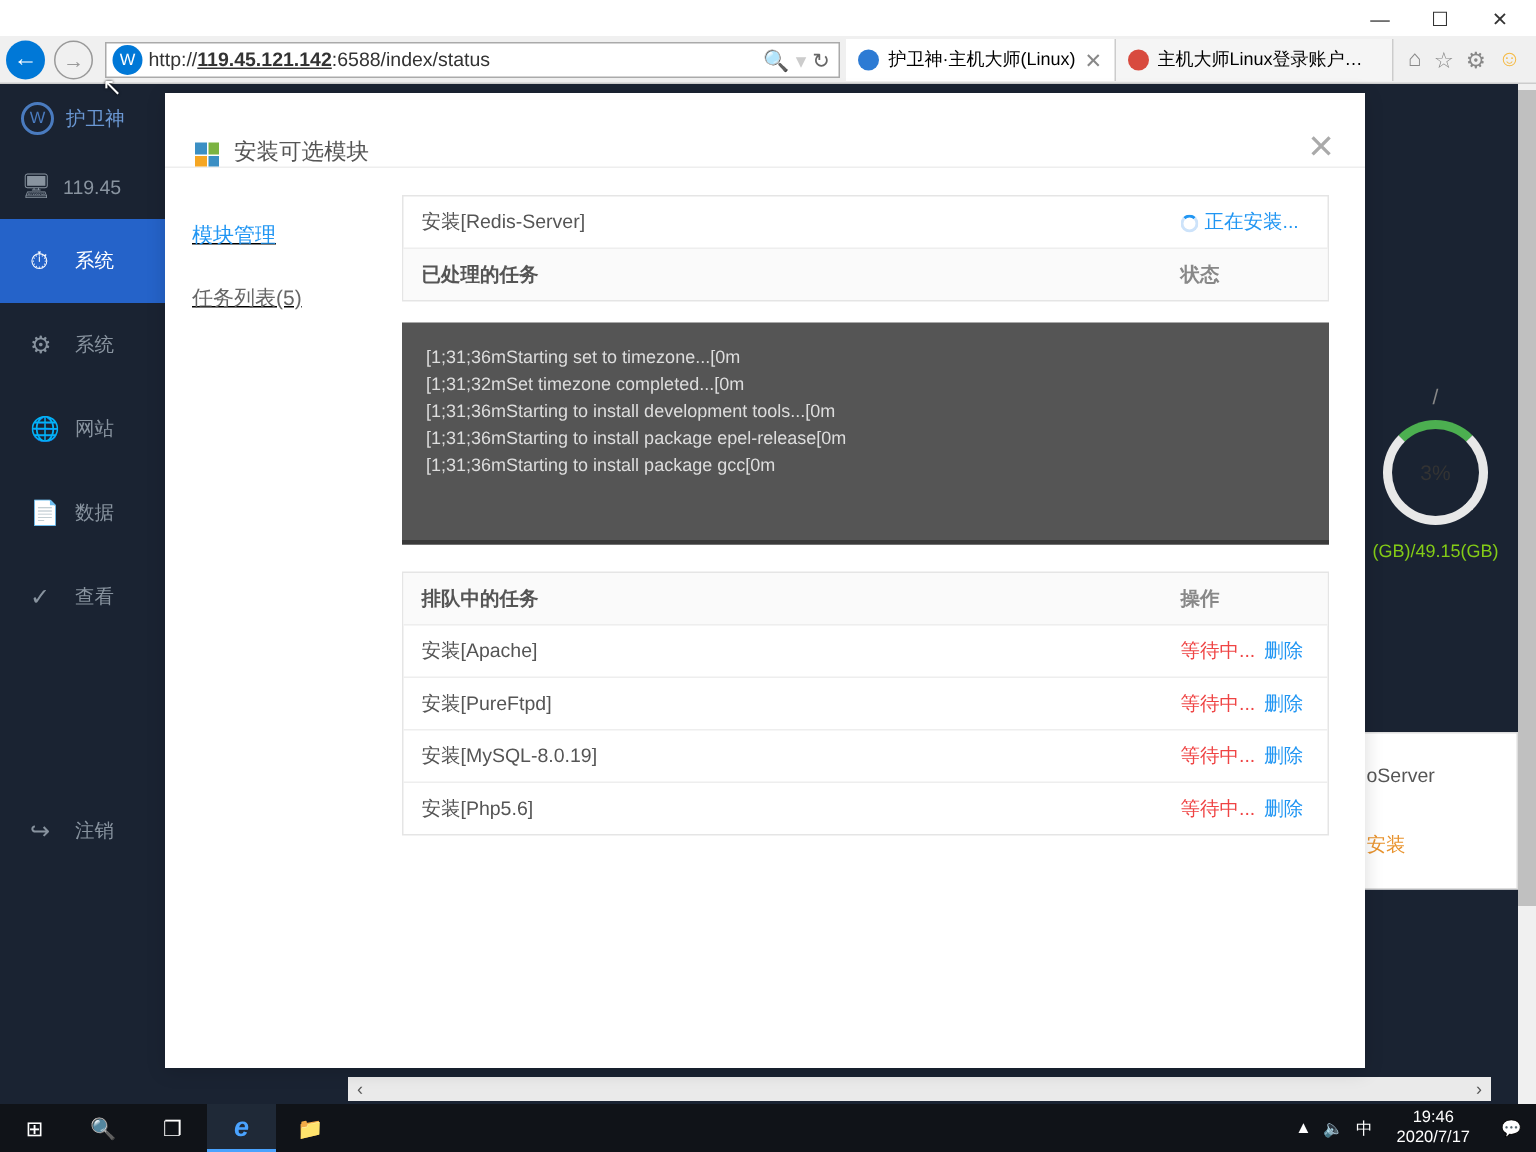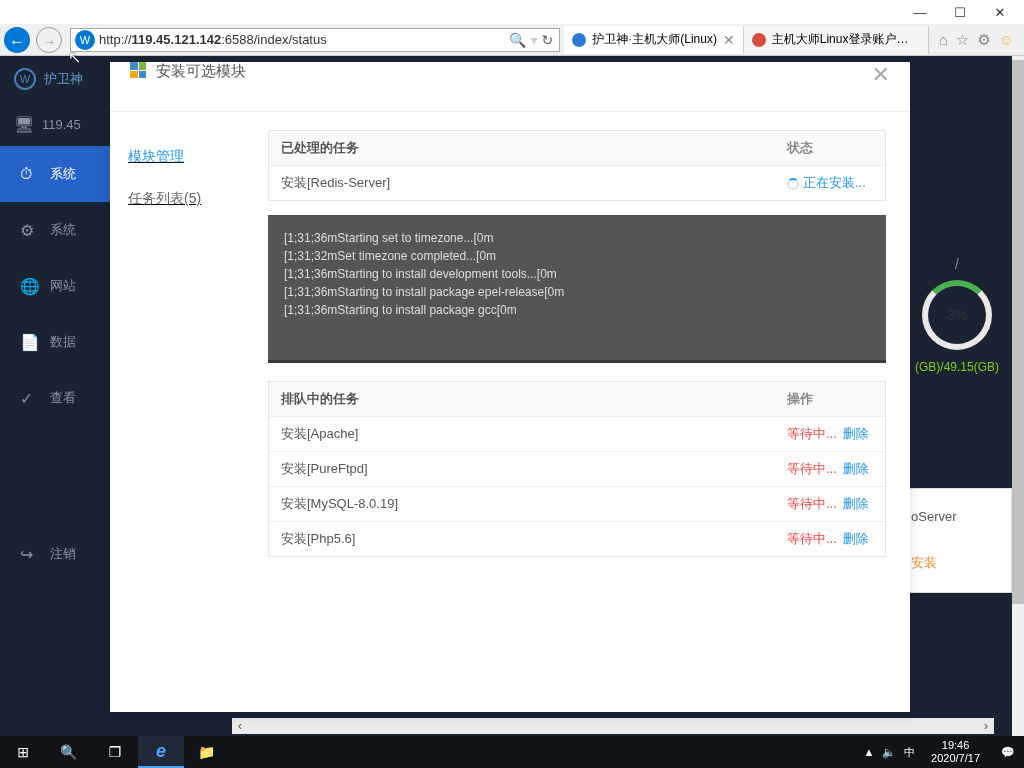--- a/index.html
+++ b/index.html
@@ -9,21 +9,21 @@
 .window-chrome { height: 24px; background: #fff; display: flex; justify-content: flex-end; align-items: center; padding-right: 4px; }
 .window-chrome span { width: 40px; height: 22px; display: inline-flex; align-items: center; justify-content: center; font-size: 13px; color: #333; cursor: pointer; }
 
 
 .browser-bar { height: 32px; background: #f0f0f0; display: flex; align-items: center; border-bottom: 1px solid #ccc; }
 .nav-back { background: #0078d7; border-radius: 50%; width: 26px; height: 26px; color: #fff; margin-left: 4px; display: flex; align-items: center; justify-content: center; font-size: 16px; }
 .nav-fwd { width: 26px; height: 26px; border: 1px solid #999; border-radius: 50%; display: flex; align-items: center; justify-content: center; color: #999; font-size: 14px; margin-left: 6px; }
 .addr-wrap { flex: 1; display: flex; align-items: center; background: #fff; border: 1px solid #aaa; height: 24px; margin: 0 4px 0 8px; }
 .addr-icon { width: 20px; height: 20px; background: #0078d7; border-radius: 50%; color: #fff; display: flex; align-items: center; justify-content: center; font-size: 11px; margin: 0 4px; }
 .addr-text { flex: 1; font-size: 13px; color: #333; }
-.addr-text b { font-weight: bold; }
+.addr-text b { font-weight: bold; text-decoration: underline; }
 .addr-actions { display: flex; align-items: center; gap: 4px; padding: 0 6px; color: #666; }
 .addr-actions span { font-size: 14px; cursor: pointer; }
 .tab-strip { display: flex; align-items: center; height: 30px; }
 .tab-item { display: flex; align-items: center; height: 28px; padding: 0 8px; border-right: 1px solid #ccc; font-size: 12px; gap: 6px; background: #f5f5f5; max-width: 185px; }
 .tab-item.active { background: #fff; }
 .tab-favicon { width: 14px; height: 14px; border-radius: 50%; flex-shrink: 0; }
 .tab-label { white-space: nowrap; overflow: hidden; text-overflow: ellipsis; flex: 1; }
 .tab-close { color: #888; font-size: 14px; cursor: pointer; }
 .tb-icons { display: flex; align-items: center; gap: 8px; padding: 0 10px; color: #888; font-size: 15px; }
 
@@ -40,21 +40,21 @@
 
 .right-glimpse { position: absolute; right: 0; top: 200px; width: 110px; color: #555; font-size: 12px; text-align: center; }
 .ring { width: 70px; height: 70px; border: 6px solid #e8e8e8; border-top-color: #4caf50; border-radius: 50%; margin: 0 auto 10px; position: relative; }
 .ring-center { position: absolute; top: 50%; left: 50%; transform: translate(-50%,-50%); font-size: 14px; color: #333; }
 .gb-text { font-size: 12px; color: #84cc16; }
 .srv-card { position: absolute; right: 0; top: 432px; width: 110px; border: 1px solid #ddd; background: #fff; padding: 20px 8px; font-size: 13px; }
 .srv-card .inst { color: #e8932e; margin-top: 30px; }
 
 
 .modal { position: absolute; top: 62px; left: 110px; width: 800px; height: 650px; background: #fff; box-shadow: 0 2px 12px rgba(0,0,0,0.15); z-index: 10; }
-.modal-head { height: 50px; display: flex; align-items: flex-start; padding: 0 20px; border-bottom: 1px solid #eee; }
+.modal-head { height: 50px; display: flex; align-items: flex-end; padding: 0 20px; border-bottom: 1px solid #eee; }
 .m-logo { width: 16px; height: 16px; display: grid; grid-template-columns: 1fr 1fr; grid-template-rows: 1fr 1fr; gap: 1px; margin-right: 10px; }
 .m-logo span:nth-child(1){background:#3b8fc4;} .m-logo span:nth-child(2){background:#7cb342;} .m-logo span:nth-child(3){background:#f5a623;} .m-logo span:nth-child(4){background:#3b8fc4;}
 .m-title { font-size: 15px; color: #555; flex: 1; }
 .m-close { font-size: 22px; color: #aaa; cursor: pointer; }
 .m-body { display: flex; height: calc(100% - 50px); }
 .m-side { width: 158px; padding: 24px 0; text-decoration: underline; }
 .m-side-item { padding: 12px 18px; font-size: 14px; color: #666; cursor: pointer; }
 .m-side-item.active { color: #2196f3; }
 .m-main { flex: 1; padding: 18px 24px 18px 0; overflow-y: auto; }
 
@@ -193,27 +193,27 @@
     <div class="m-close">✕</div>
   </div>
   <div class="m-body">
     <div class="m-side">
       <div class="m-side-item active">模块管理</div>
       <div class="m-side-item">任务列表(5)</div>
     </div>
     <div class="m-main">
 
       <div class="tbl">
+        <div class="tbl-row">
+          <div class="tbl-c1">安装[Redis-Server]</div>
+          <div class="tbl-c2 status-install"><span class="spinner"></span><span>正在安装...</span></div>
+        </div>
         <div class="tbl-row head">
           <div class="tbl-c1">已处理的任务</div>
           <div class="tbl-c2">状态</div>
-        </div>
-        <div class="tbl-row">
-          <div class="tbl-c1">安装[Redis-Server]</div>
-          <div class="tbl-c2 status-install"><span class="spinner"></span><span>正在安装...</span></div>
         </div>
       </div>
 
       <div class="terminal">
         <div>[1;31;36mStarting set to timezone...[0m</div>
         <div>[1;31;32mSet timezone completed...[0m</div>
         <div>[1;31;36mStarting to install development tools...[0m</div>
         <div>[1;31;36mStarting to install package epel-release[0m</div>
         <div>[1;31;36mStarting to install package gcc[0m</div>
       </div>

